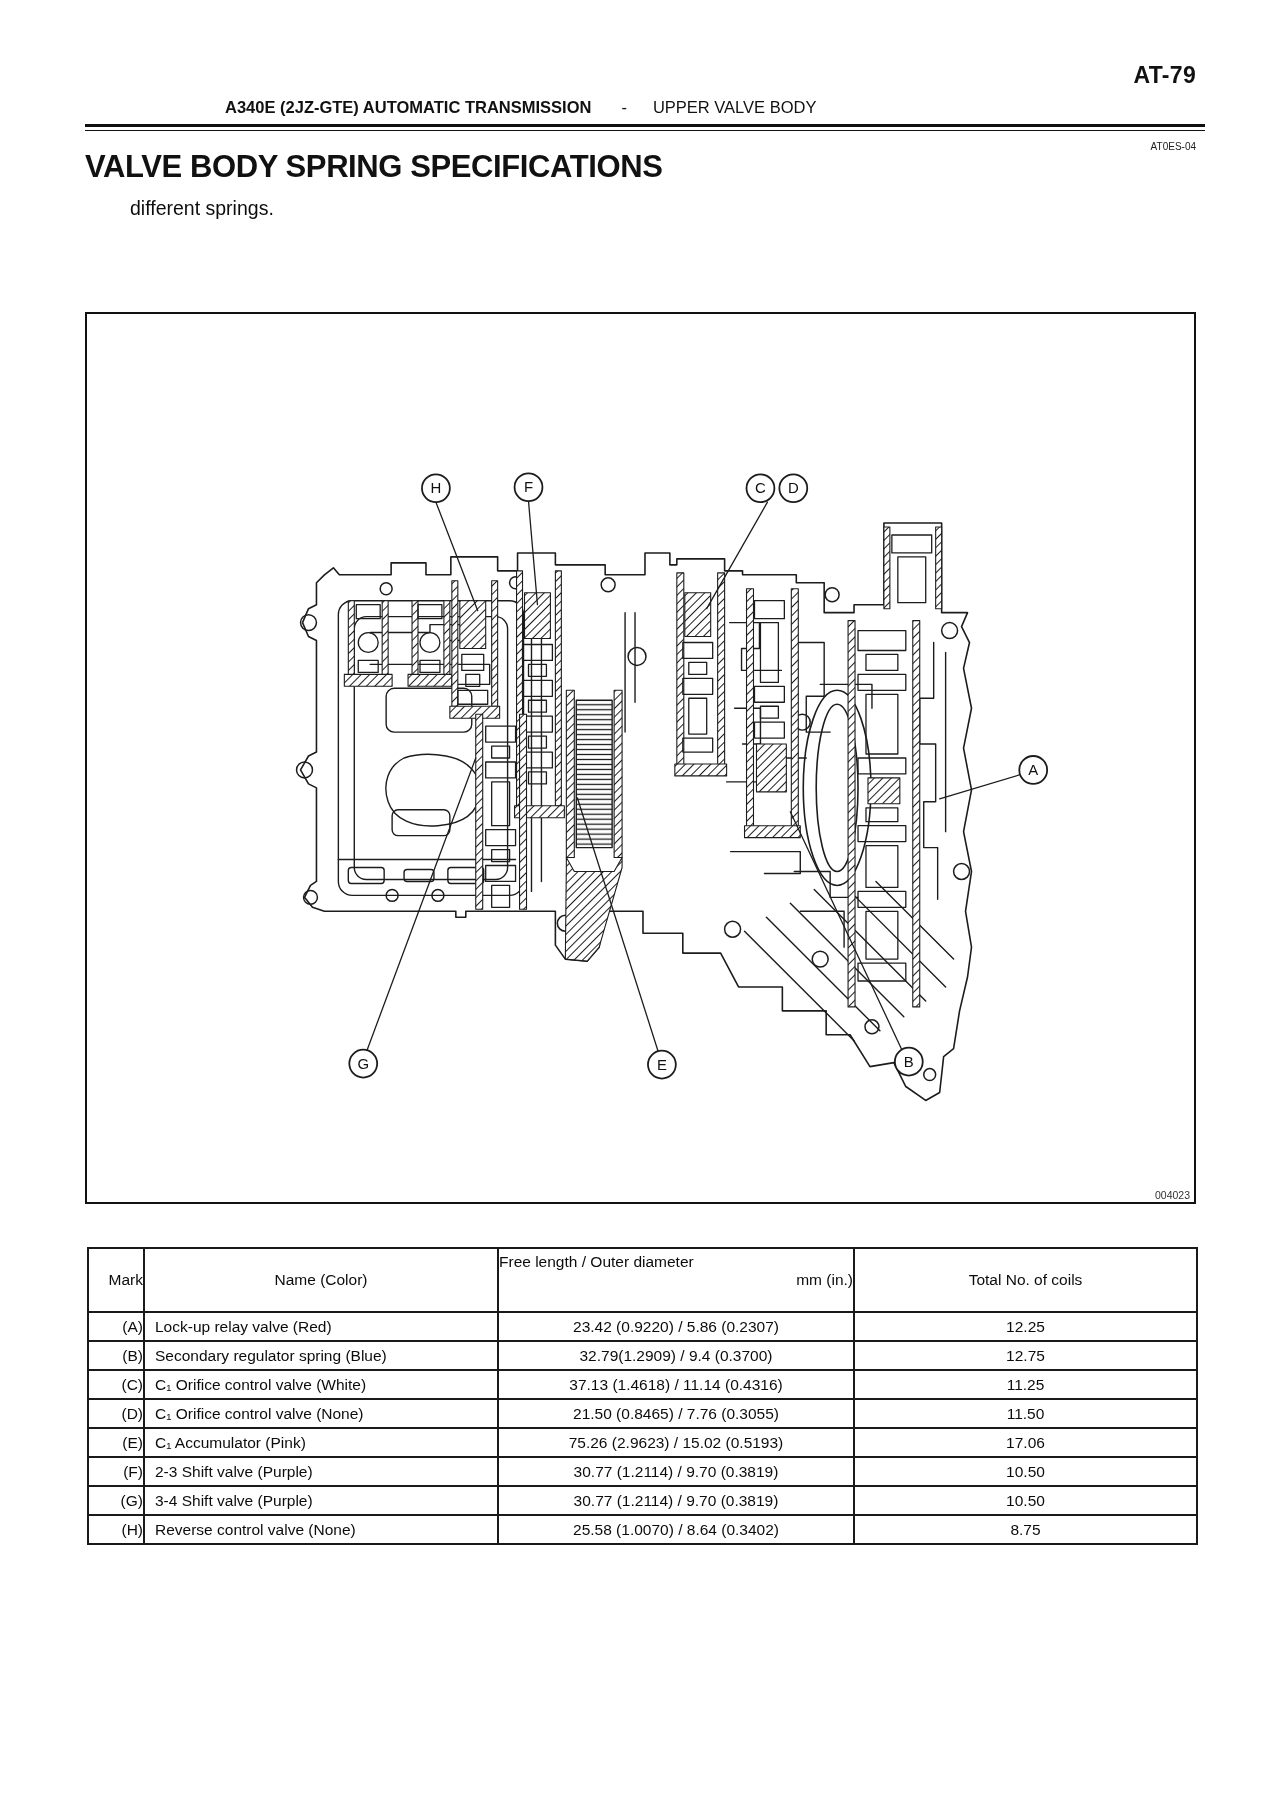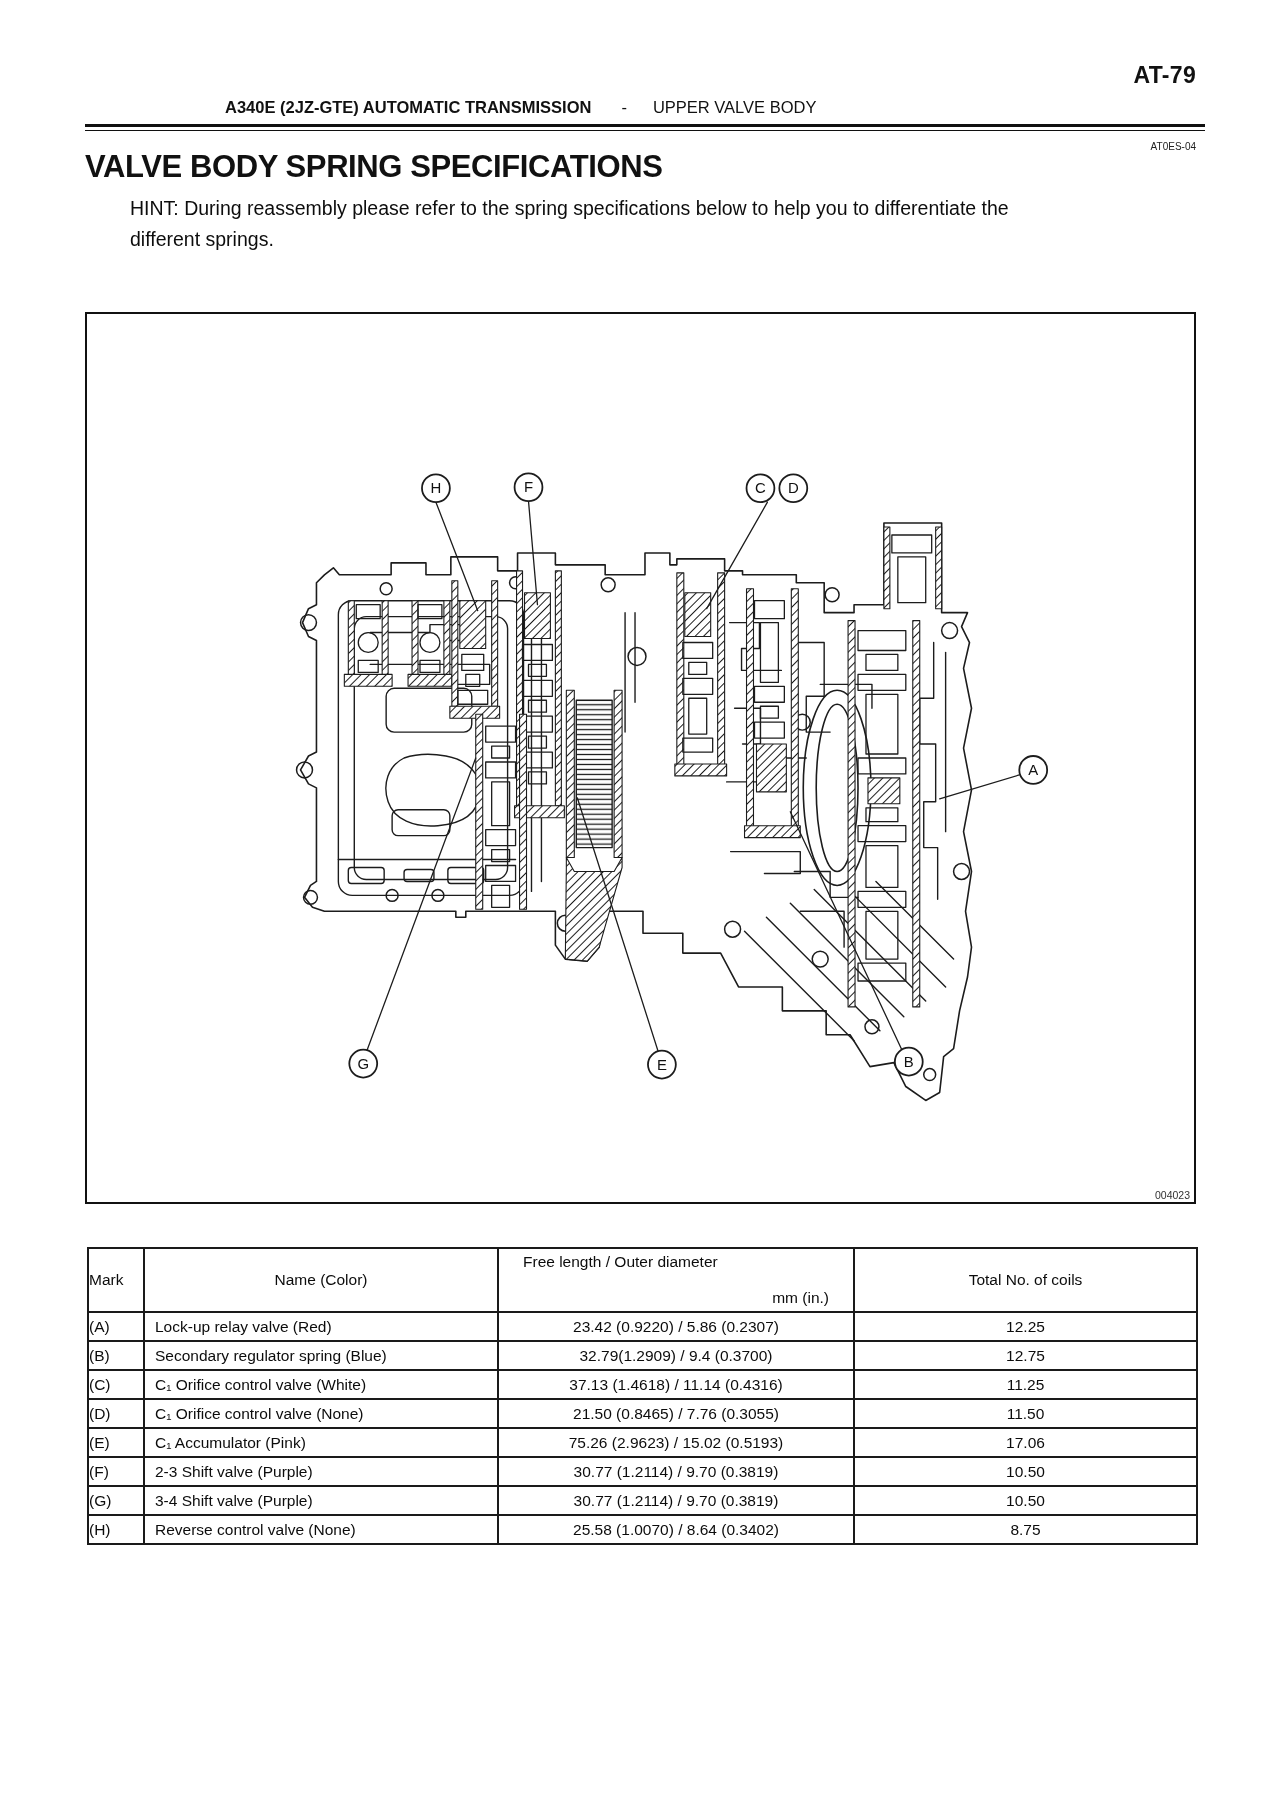--- a/index.html
+++ b/index.html
@@ -29,44 +29,43 @@
   #fig svg .h{fill:url(#h);stroke:#1c1c1c;stroke-width:1.1;}
   #fig svg .coil{fill:url(#coil);stroke:#1c1c1c;stroke-width:1.4;}
 
   
   #spec-table{top:1247px;left:87px;width:1109px;border-collapse:collapse;table-layout:fixed;
     font-size:15.5px;color:#0c0c0c;}
   #spec-table td,#spec-table th{border:2px solid #1a1a1a;padding:0;vertical-align:middle;
     font-weight:normal;background:#fff;}
   #spec-table thead tr{height:62px;}
   #spec-table tbody tr{height:29px;}
-  .c-mark{text-align:left;}
+  .c-mark{text-align:right;}
   .c-name{text-align:left;padding-left:10px !important;}
   .c-free{text-align:center;border-radius:10px;}
   .c-coils{text-align:center;}
-  .free-head{display:flex;flex-direction:column;justify-content:space-between;height:54px;padding:4px 24px;}
+  .free-head{display:flex;flex-direction:column;height:54px;padding:4px 0;}
   .free-head .top{text-align:left;}
   .free-head .bot{text-align:right;}
 </style>
 </head>
 <body>
 
 <div class="abs" id="page-num">AT-79</div>
 
 <div class="abs" id="head-line">
   <span class="b">A340E (2JZ-GTE)  AUTOMATIC TRANSMISSION</span><span class="dash">-</span><span>UPPER VALVE BODY</span>
 </div>
 <div class="abs" id="rule-thick"></div>
 <div class="abs" id="rule-thin"></div>
 <div class="abs" id="doc-code">AT0ES-04</div>
 
 <div class="abs" id="page-title">VALVE BODY SPRING SPECIFICATIONS</div>
 
 <div class="abs" id="hint">
-  <div>HINT: During reassembly please refer to the spring specifications below to help you to differentiate the</div>
   <div>different springs.</div>
 </div>
 
 <div class="abs" id="fig">
   <svg viewBox="0 0 1111 892">
     <defs>
       <pattern id="h" width="6" height="6" patternUnits="userSpaceOnUse" patternTransform="rotate(45)">
         <rect width="6" height="6" fill="#fff"></rect>
         <line x1="0" y1="0" x2="0" y2="6" stroke="#1c1c1c" stroke-width="2"></line>
       </pattern>

